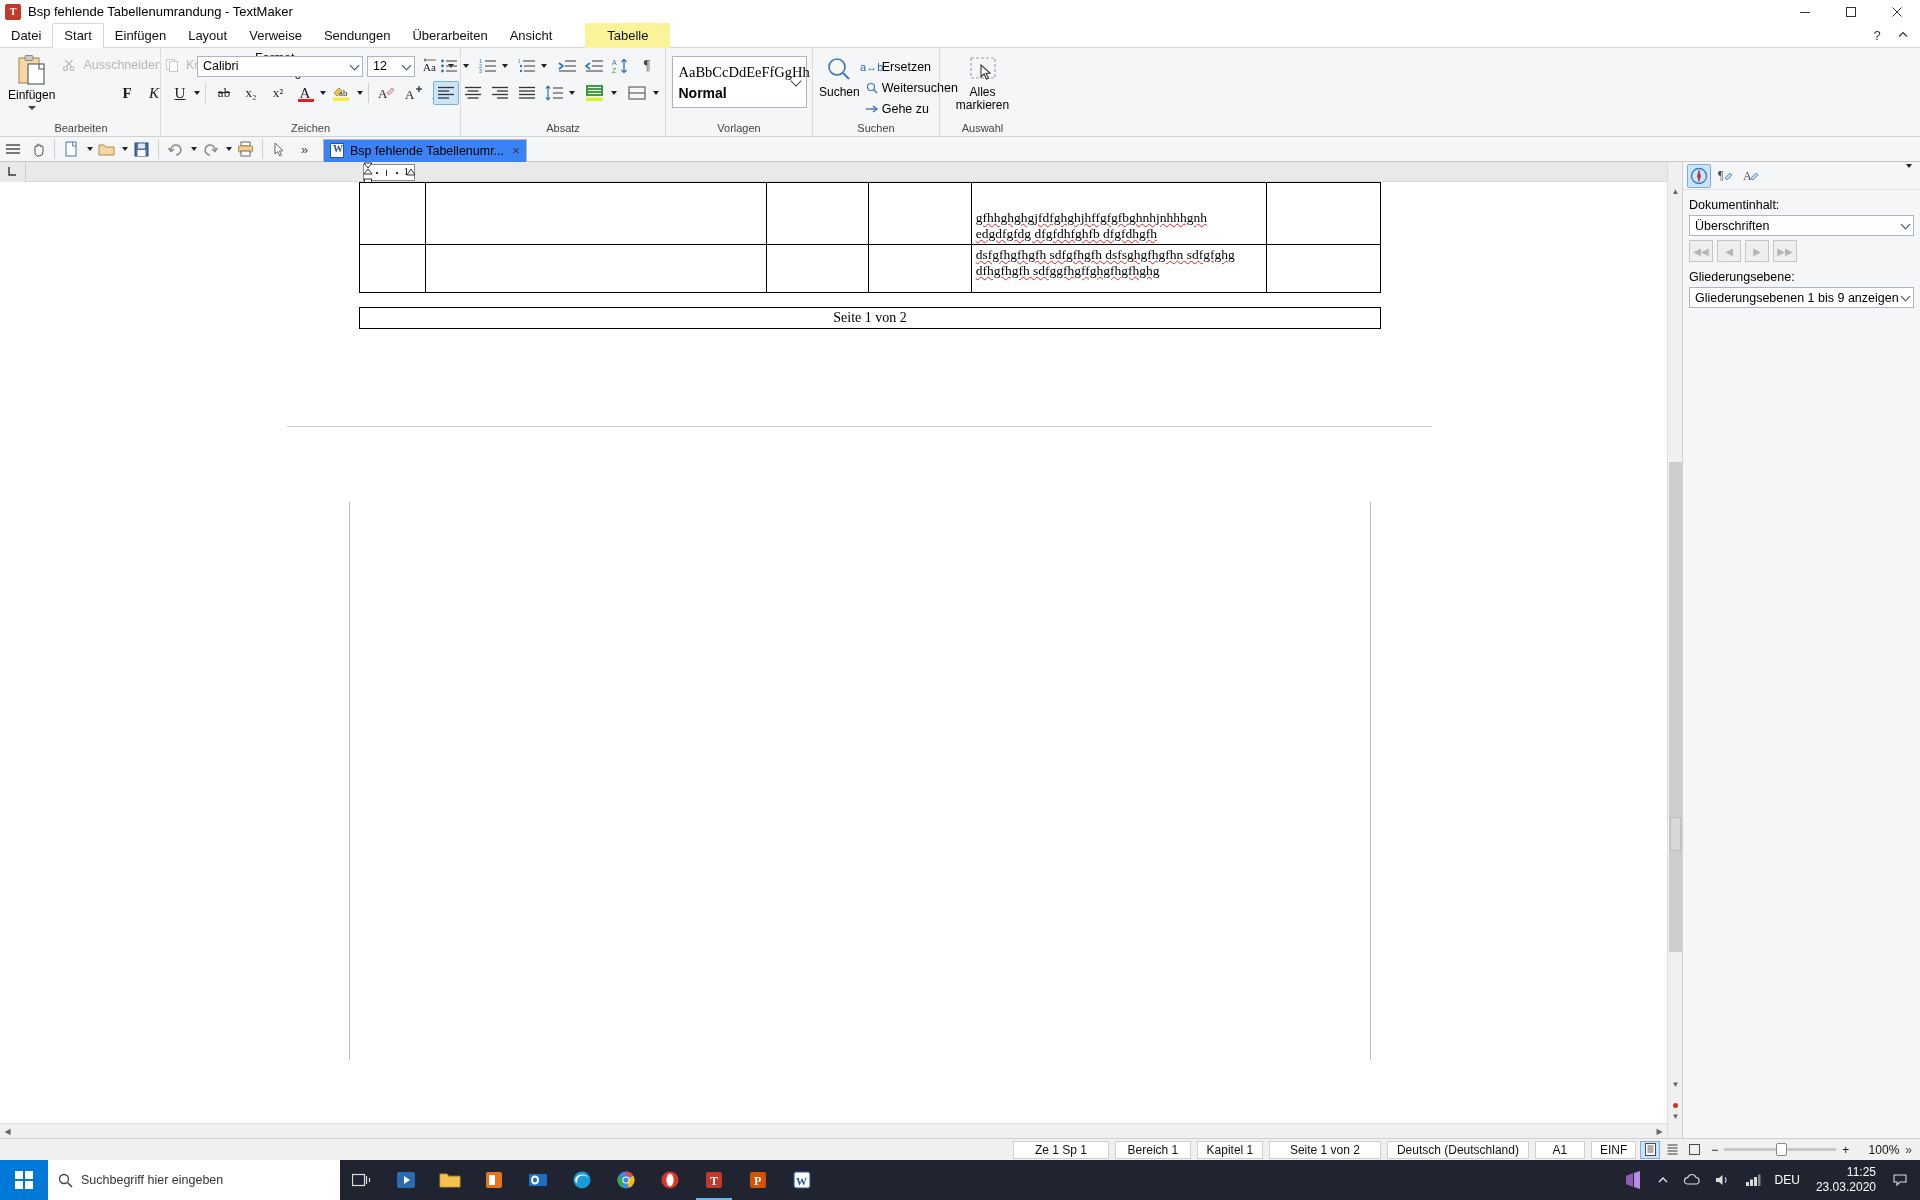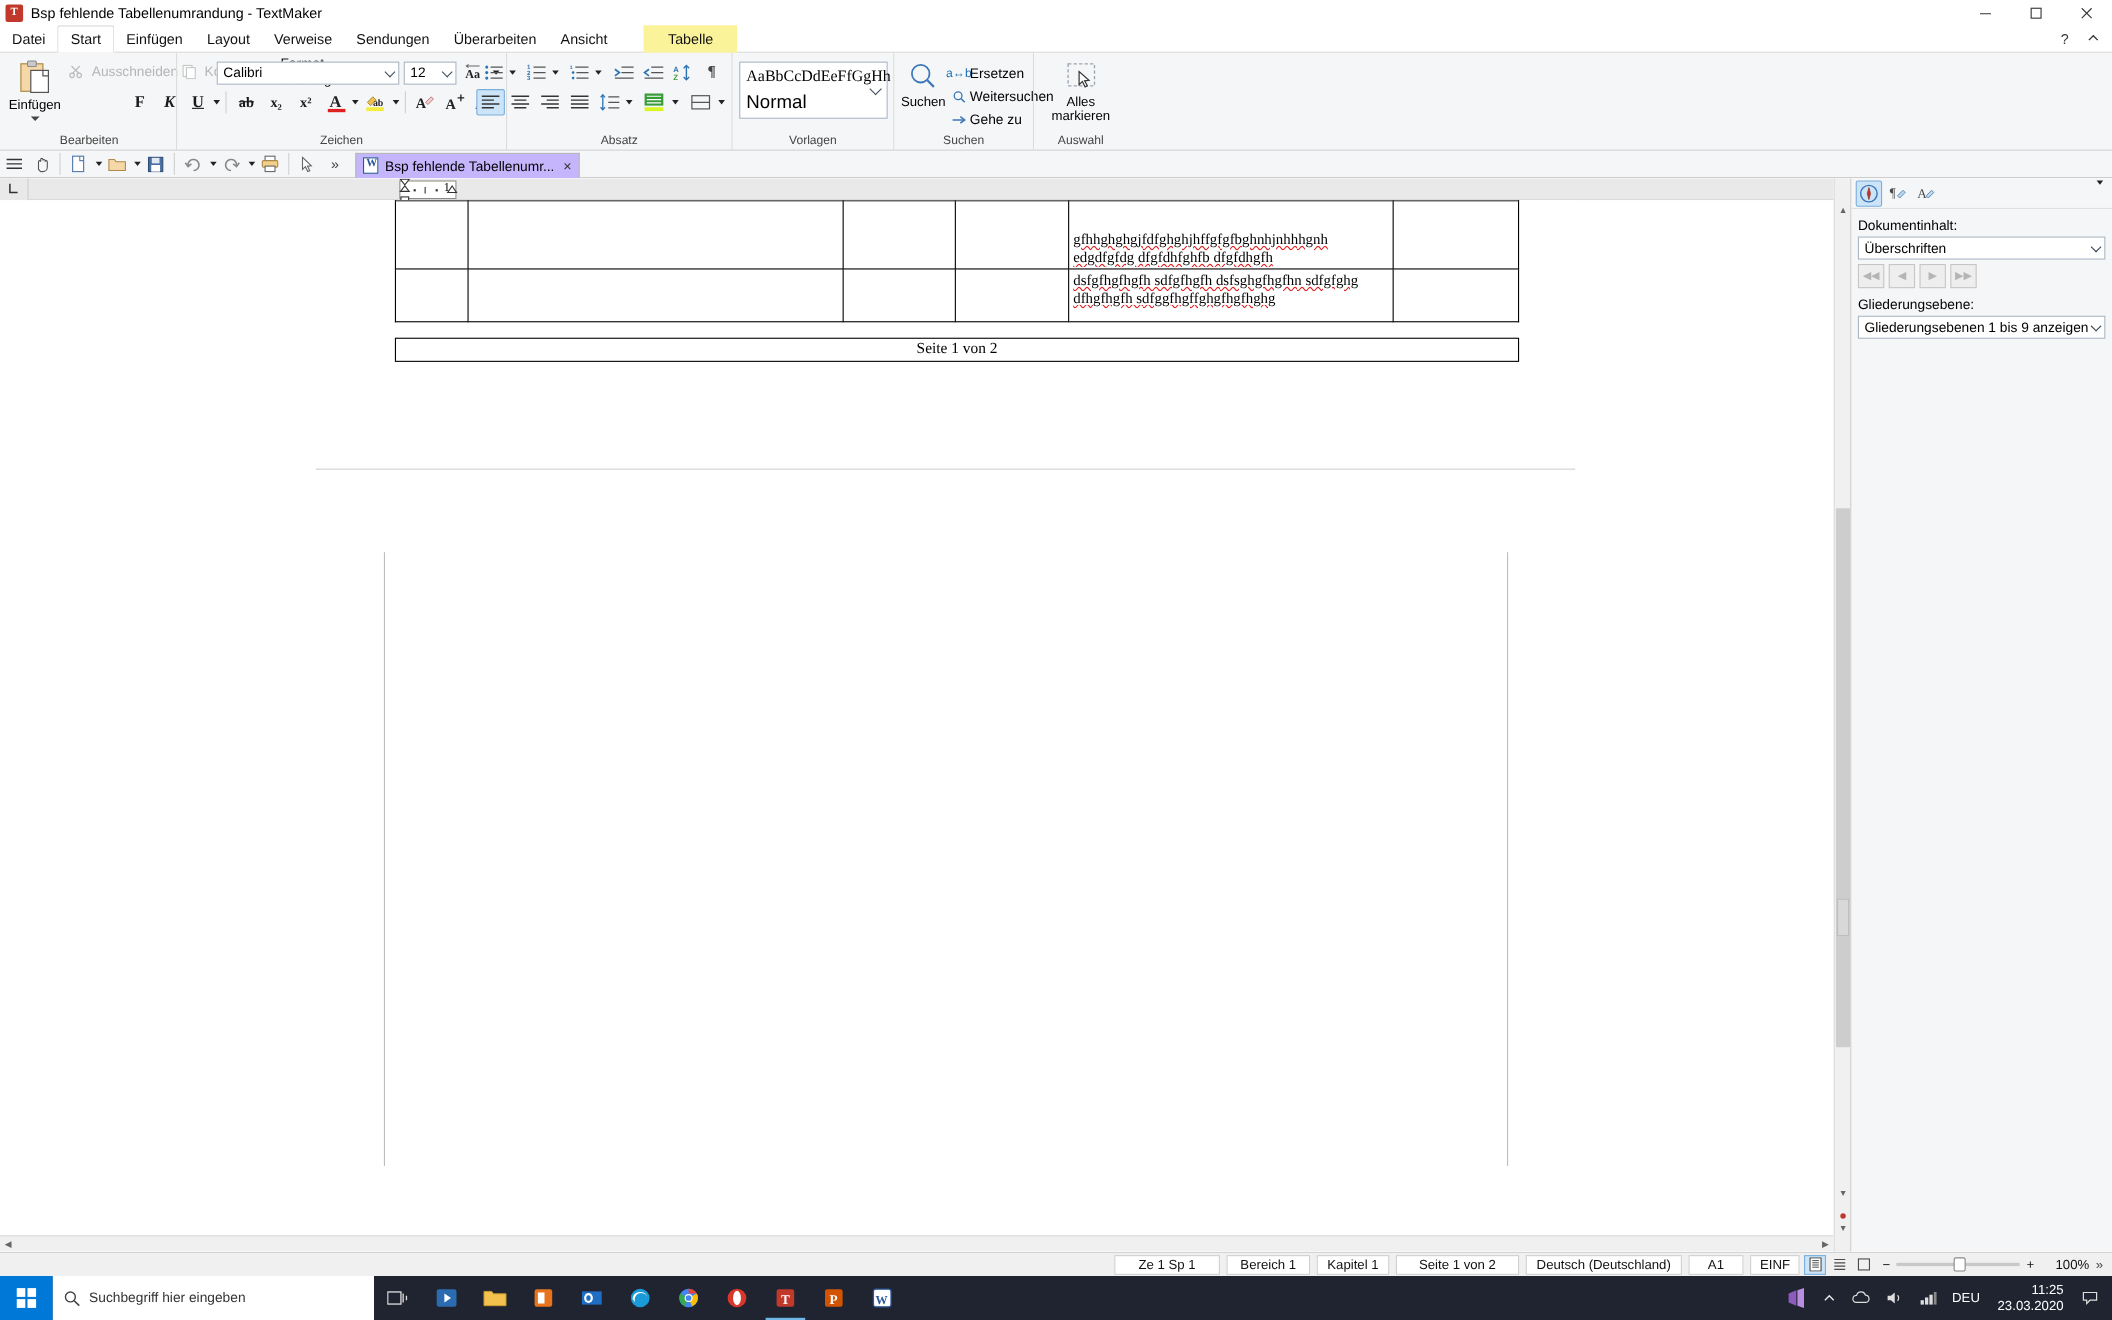--- a/index.html
+++ b/index.html
@@ -77,59 +77,58 @@
   .clip-list { display:flex; justify-content:center; padding-left:4px; padding-top:2px;}
   .clip-item { display:flex; align-items:center; height:21px; font-size:12.5px; color:#b6b6b6; }
   .clip-item.enabled { color:#111; }
   .clip-item .ci-icon { width:20px; height:18px; display:flex; align-items:center; justify-content:center; margin-right:4px;}
 
   
   .ibtn {
     height: 24px; min-width: 24px; display: inline-flex; align-items: center; justify-content: center;
     font-size: 13px; color: #1a1a1a; border: 1px solid transparent; border-radius: 2px;
     padding: 0 2px;
-    font-weight: bold;
   }
   .ibtn.sel { background: #cce4f7; border: 1px solid #7aaedc; }
   .caret { width:0;height:0;border-left:3.5px solid transparent;border-right:3.5px solid transparent;border-top:4px solid #222; margin-left:1px; }
   .sep-v { width:1px; height:20px; background:#d0d0d0; margin:0 4px; align-self:center; }
 
   .row { display:flex; align-items:center; }
   .rows { display:flex; flex-direction:column; gap:3px;align-items:flex-end; }
   .combo { position:relative; display:inline-flex; align-items:center; border:1px solid #a9b6c4; background:#fff; height:21px; }
   .combo .cval { font-size:12.5px; padding:0 16px 0 5px; white-space:nowrap; overflow:hidden; }
   .combo .cchev { position:absolute; right:4px; top:5px; width:7px; height:7px; border-right:1.4px solid #3d4d5c; border-bottom:1.4px solid #3d4d5c; transform:rotate(45deg); }
 
   
   .stylebox {
     width: 135px; height: 52px; border:1px solid #a9b6c4; background:#fff; position:relative;
     display:flex; flex-direction:column; justify-content:center; padding-left:6px;
   }
   .stylebox .s1 { font-size:14.5px; font-family:"Liberation Serif", serif; letter-spacing:0; }
-  .stylebox .s2 { font-size:17px; margin-top:4px; }
+  .stylebox .s2 { font-size:14px; margin-top:4px;font-weight:bold; }
   .stylebox .chev { position:absolute; right:6px; top:20px; width:8px; height:8px; border-right:1.4px solid #3d4d5c; border-bottom:1.4px solid #3d4d5c; transform:rotate(45deg); }
 
   
   .bigbtn { display:flex; flex-direction:column; align-items:center; width:52px; }
   .bigbtn .bl { font-size:12px; margin-top:1px; }
   .slist { display:flex; flex-direction:column; justify-content:center; padding-left:2px; }
   .slist .si { display:flex; align-items:center; height:21px; font-size:12.5px; }
   .slist .si .sic { width:20px; display:flex; align-items:center; justify-content:center; color:#1a6fb5; font-size:11px; }
 
   
   .qatbar {
     height: 25px; min-height:25px; background:#f5f6f7; display:flex; align-items:center;
     border-bottom: 1px solid #c9c9c9;
   }
   .qbtn { width:25px; height:23px; display:flex; align-items:center; justify-content:center; color:#333; font-size:13px; }
   .qcaret { width:10px; height:23px; display:flex; align-items:center; justify-content:center; }
   .doctabs { display:flex; align-items:flex-end; height:25px; margin-left:6px; }
   .doctab {
     height: 23px; display:flex; align-items:center; gap:6px; padding:0 6px 0 6px;
-    background:#c4b5fd; border:1px solid #b8b8b8; border-bottom:none; font-size:12.5px;
+    background:#3b82f6; border:1px solid #b8b8b8; border-bottom:none; font-size:12.5px;
   }
   .doctab .dtx { font-size:13px; color:#333; margin-left:2px; }
   .wicon { width:14px; height:15px; background:#fff; border:1px solid #2b579a; position:relative; display:inline-block; }
   .wicon::after{ content:"W"; position:absolute; left:2px; top:-1px; font-size:10px; color:#2b579a; font-weight:bold; font-family:"Liberation Serif",serif;}
 
   
   .mainwrap { flex:1; display:flex; position:relative; overflow:hidden; background:#fff; }
 
   .docarea { flex:1; position:relative; display:flex; flex-direction:column; background:#fff; overflow:hidden;}
   .rulerrow { height:20px; background:#e9e9e9; display:flex; align-items:center; position:relative; border-bottom:1px solid #d8d8d8;}

